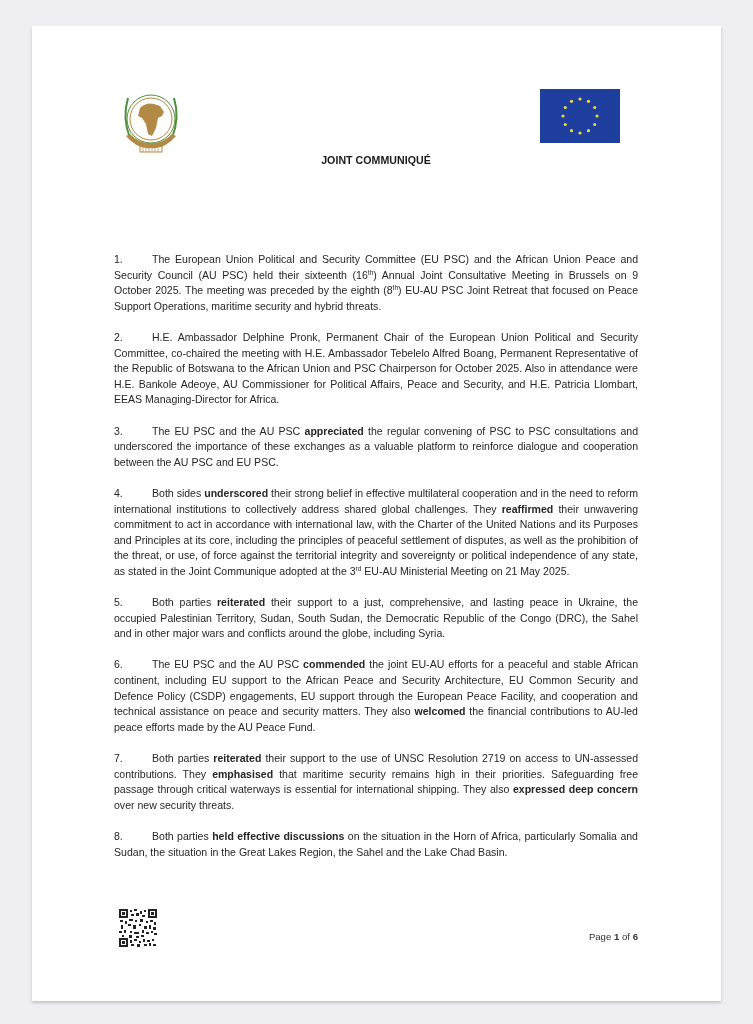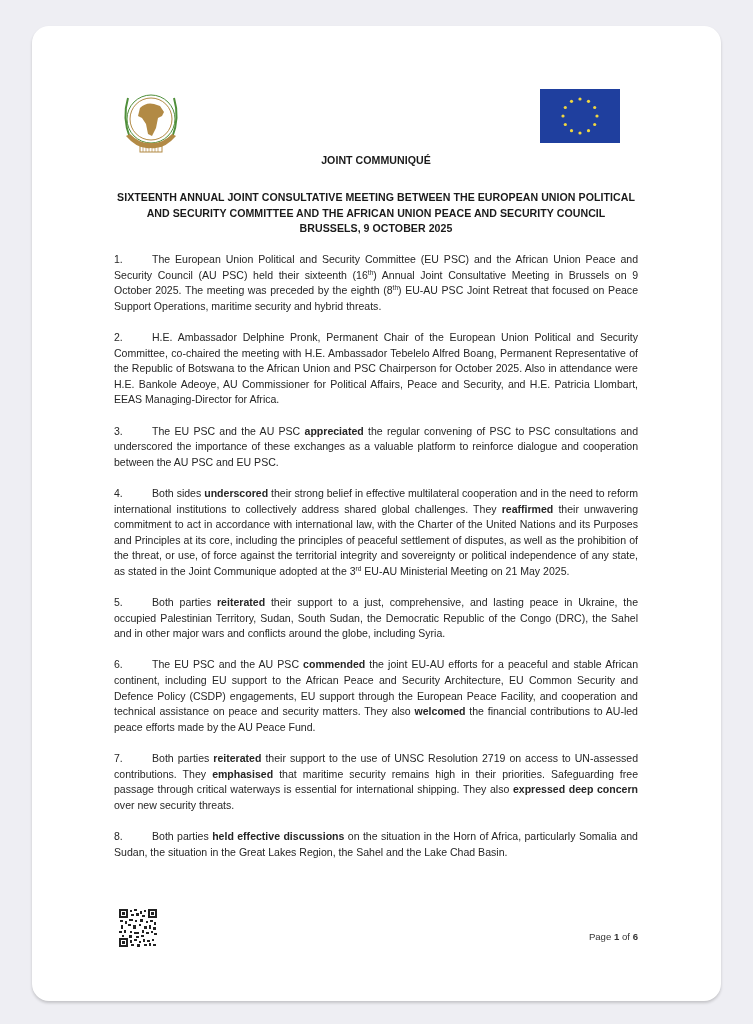--- a/index.html
+++ b/index.html
@@ -7,21 +7,20 @@
     width: 753px; height: 1024px; overflow: hidden;
     background: #eeeef3;
     position: relative;
     font-family: "Liberation Sans", sans-serif;
   }
   .page {
     position: absolute; left: 32px; top: 26px;
     width: 689px; height: 975px;
     background: #ffffff;
     box-shadow: 0 2px 3px rgba(0,0,0,0.18);
-    border-radius: 17px;
   }
   .au-emblem { position: absolute; left: 88px; top: 62px; width: 62px; height: 66px; }
   .eu-flag { position: absolute; left: 508px; top: 63px; width: 80px; height: 54px; }
   .title {
     position: absolute; left: 82px; width: 524px; text-align: center;
     font-weight: bold; color: #1a1a1a; font-size: 10.6px; letter-spacing: 0.05px;
   }
   .t1 { top: 128px; }
   .subtitle { top: 164px; line-height: 15.6px; }
   .body-text {
@@ -68,25 +67,20 @@
       <circle cx="31.5" cy="41.7" r="1.6"></circle>
       <circle cx="25.3" cy="35.5" r="1.6"></circle>
       <circle cx="23" cy="27" r="1.6"></circle>
       <circle cx="25.3" cy="18.5" r="1.6"></circle>
       <circle cx="31.5" cy="12.3" r="1.6"></circle>
     </g>
   </svg>
 
   <div class="title t1">JOINT COMMUNIQUÉ</div>
 
-  <div class="title subtitle">
-    <div>SIXTEENTH ANNUAL JOINT CONSULTATIVE MEETING BETWEEN THE EUROPEAN UNION POLITICAL</div>
-    <div>AND SECURITY COMMITTEE AND THE AFRICAN UNION PEACE AND SECURITY COUNCIL</div>
-    <div>BRUSSELS, 9 OCTOBER 2025</div>
-  </div>
 
   <div class="body-text" id="body-text">
       <p class="para"><span class="num">1.</span><span>The European Union Political and Security Committee (EU PSC) and the African Union Peace and Security Council (AU PSC) held their sixteenth (16</span><sup>th</sup><span>) Annual Joint Consultative Meeting in Brussels on 9 October 2025. The meeting was preceded by the eighth (8</span><sup>th</sup><span>) EU-AU PSC Joint Retreat that focused on Peace Support Operations, maritime security and hybrid threats.</span></p>
       <p class="para"><span class="num">2.</span><span>H.E. Ambassador Delphine Pronk, Permanent Chair of the European Union Political and Security Committee, co-chaired the meeting with H.E. Ambassador Tebelelo Alfred Boang, Permanent Representative of the Republic of Botswana to the African Union and PSC Chairperson for October 2025.  Also in attendance were H.E. Bankole Adeoye, AU Commissioner for Political Affairs, Peace and Security, and H.E. Patricia Llombart, EEAS Managing-Director for Africa.</span></p>
       <p class="para"><span class="num">3.</span><span>The EU PSC and the AU PSC </span><b>appreciated</b><span> the regular convening of PSC to PSC consultations and underscored the importance of these exchanges as a valuable platform to reinforce dialogue and cooperation between the AU PSC and EU PSC.</span></p>
       <p class="para"><span class="num">4.</span><span>Both sides </span><b>underscored</b><span> their strong belief in effective multilateral cooperation and in the need to reform international institutions to collectively address shared global challenges. They </span><b>reaffirmed</b><span> their unwavering commitment to act in accordance with international law, with the Charter of the United Nations and its Purposes and Principles at its core, including the principles of peaceful settlement of disputes, as well as the prohibition of the threat, or use, of force against the territorial integrity and sovereignty or political independence of any state, as stated in the Joint Communique adopted at the 3</span><sup>rd</sup><span> EU-AU Ministerial Meeting on 21 May 2025.</span></p>
       <p class="para"><span class="num">5.</span><span>Both parties </span><b>reiterated</b><span> their support to a just, comprehensive, and lasting peace in Ukraine, the occupied Palestinian Territory, Sudan, South Sudan, the Democratic Republic of the Congo (DRC), the Sahel and in other major wars and conflicts around the globe, including Syria.</span></p>
       <p class="para"><span class="num">6.</span><span>The EU PSC and the AU PSC </span><b>commended</b><span> the joint EU-AU efforts for a peaceful and stable African continent, including EU support to the African Peace and Security Architecture, EU Common Security and Defence Policy (CSDP) engagements, EU support through the European Peace Facility, and cooperation and technical assistance on peace and security matters. They also </span><b>welcomed</b><span> the financial contributions to AU-led peace efforts made by the AU Peace Fund.</span></p>
       <p class="para"><span class="num">7.</span><span>Both parties </span><b>reiterated</b><span> their support to the use of UNSC Resolution 2719 on access to UN-assessed contributions. They </span><b>emphasised</b><span> that maritime security remains high in their priorities. Safeguarding free passage through critical waterways is essential for international shipping. They also </span><b>expressed deep concern</b><span> over new security threats.</span></p>
       <p class="para"><span class="num">8.</span><span>Both parties </span><b>held effective discussions</b><span> on the situation in the Horn of Africa, particularly Somalia and Sudan, the situation in the Great Lakes Region, the Sahel and the Lake Chad Basin.</span></p>

